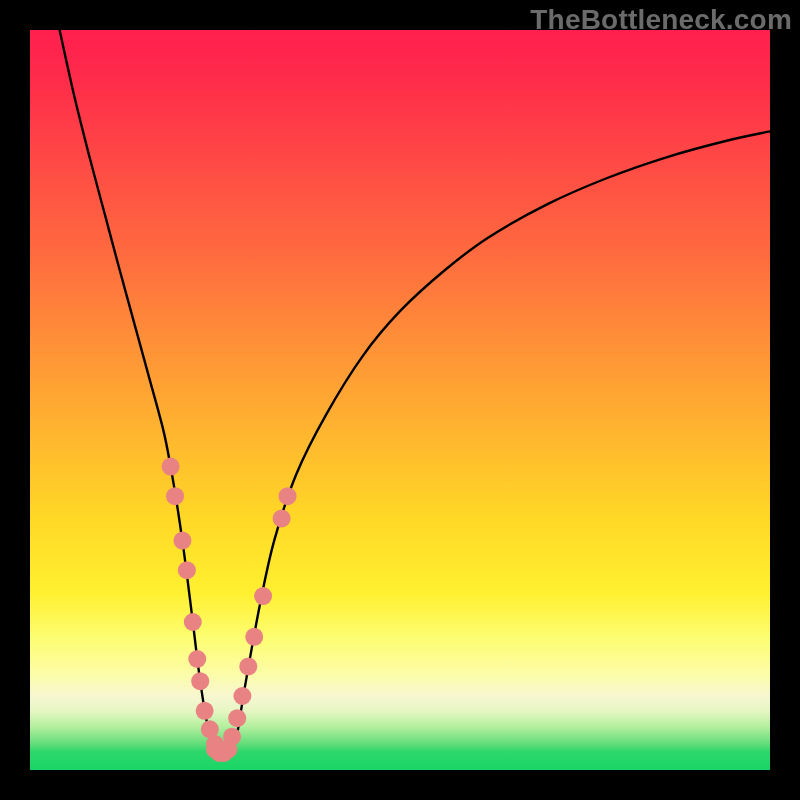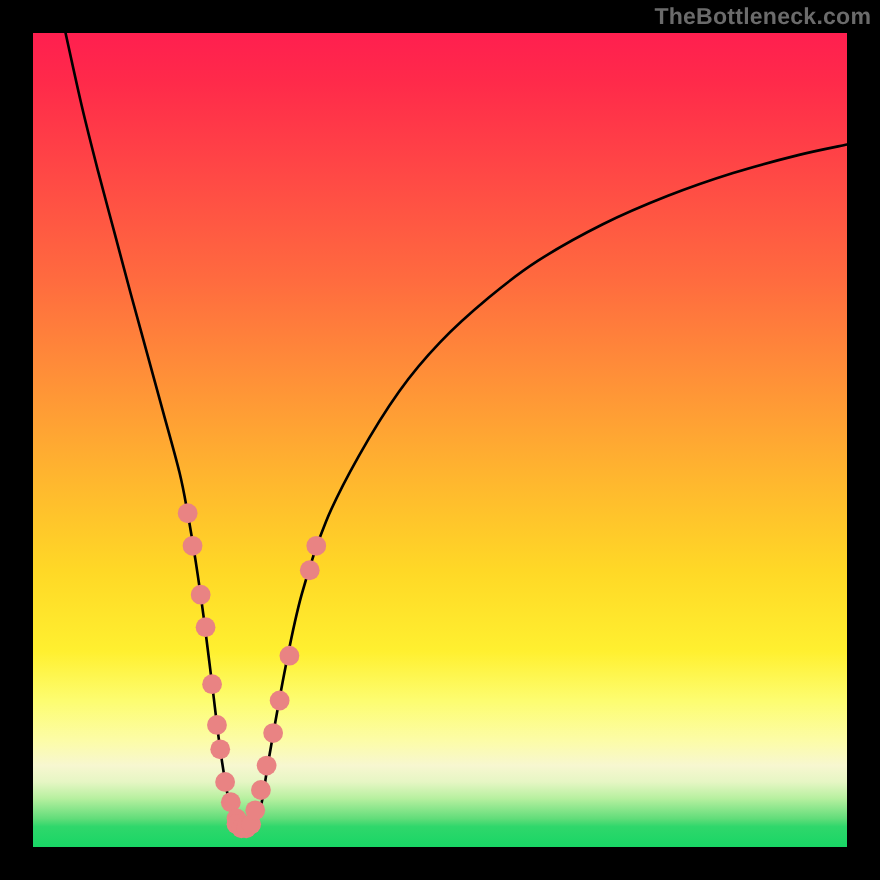--- a/index.html
+++ b/index.html
@@ -43,21 +43,21 @@
       #62dd7a 96.5%,
       #2fd76b 97.5%,
       #18d665 100%
     );
   }
   .watermark {
     position: absolute;
     top: 4px;
     right: 8px;
     font-family: Arial, Helvetica, sans-serif;
-    font-size: 21px;
+    font-size: 28px;
     font-weight: 600;
     color: #6b6b6b;
     letter-spacing: 0.2px;
     user-select: none;
   }
   svg.overlay {
     position: absolute;
     left: 30px;
     top: 30px;
     width: 740px;

